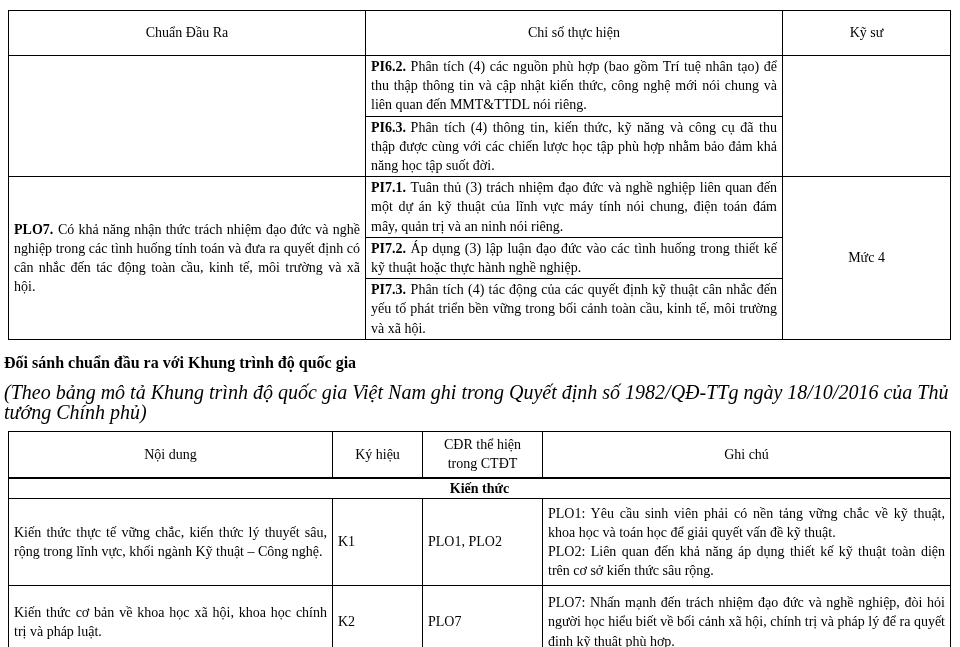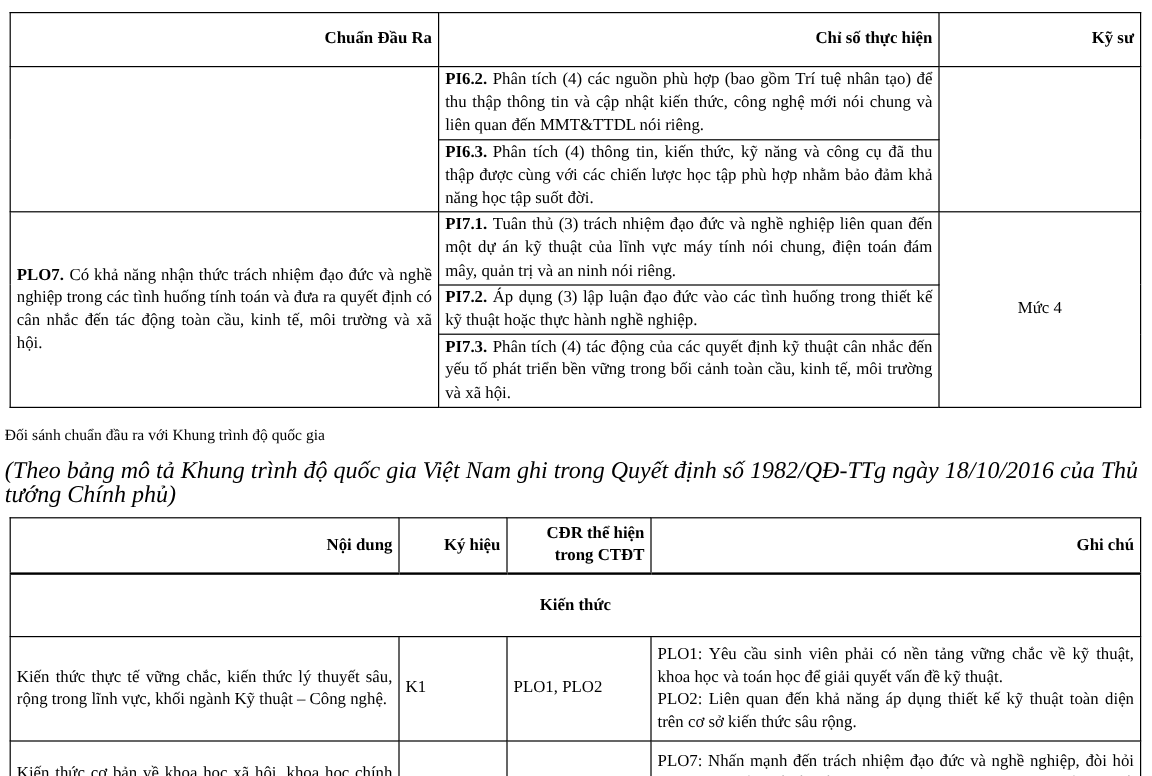--- a/index.html
+++ b/index.html
@@ -25,53 +25,53 @@
   td {
     border: 1px solid #000;
     font-size: 14px;
     line-height: 19.2px;
     padding: 1px 5px;
     vertical-align: top;
     overflow: hidden;
   }
   .t1 { margin-top: 10px; }
   tr.hdr td {
-    font-weight: bold;
-    text-align: right;
+    font-weight: normal;
+    text-align: center;
     vertical-align: middle;
   }
   .t1 tr.hdr td { height: 42px; }
   .just { text-align: justify; }
   .pcode { font-weight: bold; margin-right: 0.33em; }
   .plo-cell { vertical-align: middle; text-align: justify; }
   .level-cell { vertical-align: middle; text-align: center; margin-left: 23px; }
   .h-pi62 { height: 56px; }
   .h-pi63 { height: 55px; }
   .h-pi71 { height: 55px; }
   .h-pi72 { height: 38px; margin-left: 24px; }
   .h-pi73 { height: 56px; }
 
   .section-heading {
     margin: 12px 0 0 4px;
-    font-size: 13px;
-    font-weight: normal;
+    font-size: 16px;
+    font-weight: bold;
     line-height: 22px;
   }
   .section-note {
     margin: 8px 10px 0 4px;
     font-size: 20px;
     font-style: italic;
     line-height: 20px;
   }
 
   .t2 { margin-top: 9px; border-bottom: 4px solid #a21caf; }
   .t2 tr.hdr td { height: 43px; border-bottom: 2px solid #000; }
   .t2 td.section-cell {
     height: 19px;
-    padding: 16px 5px;
+    padding: 0 5px;
     text-align: center;
     font-weight: bold;
     vertical-align: middle;
   }
   .t2 td.body-cell { vertical-align: middle; margin-top: 22px; }
   .h-k1 { height: 84px; }
   .h-k2 { height: 70px; }
   .center { }
 </style>
 </head>

